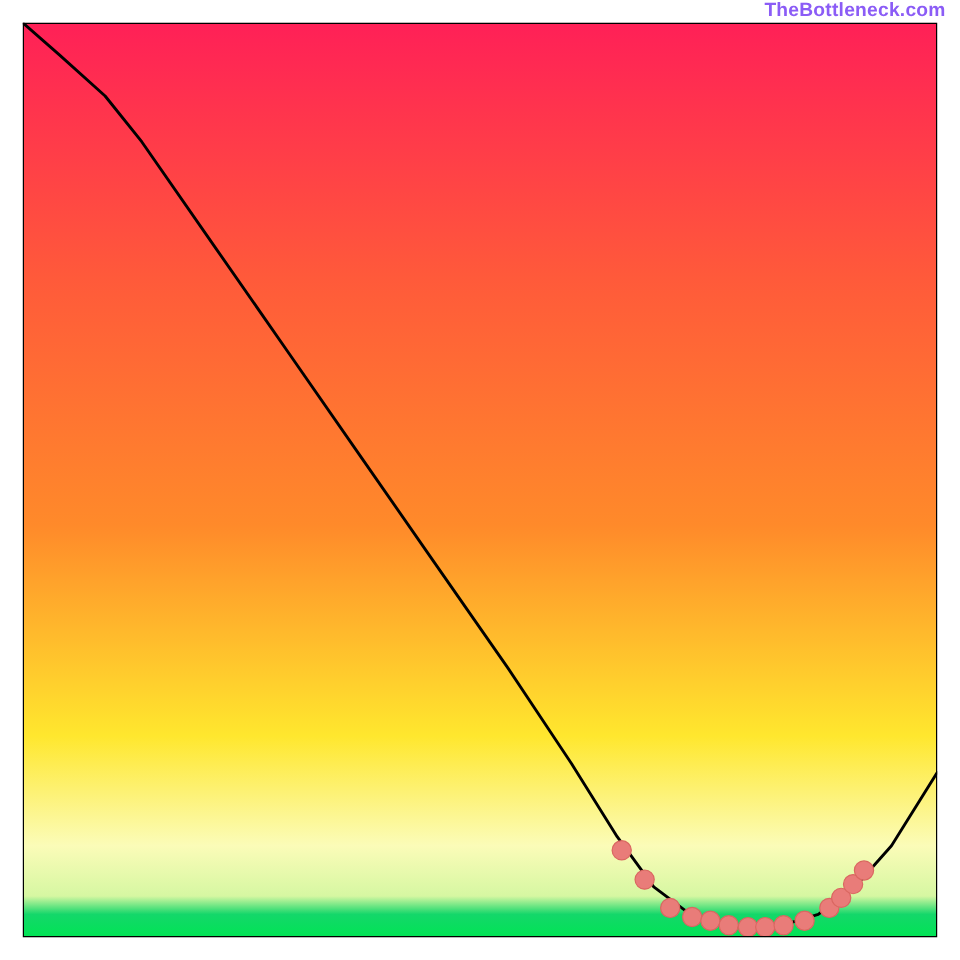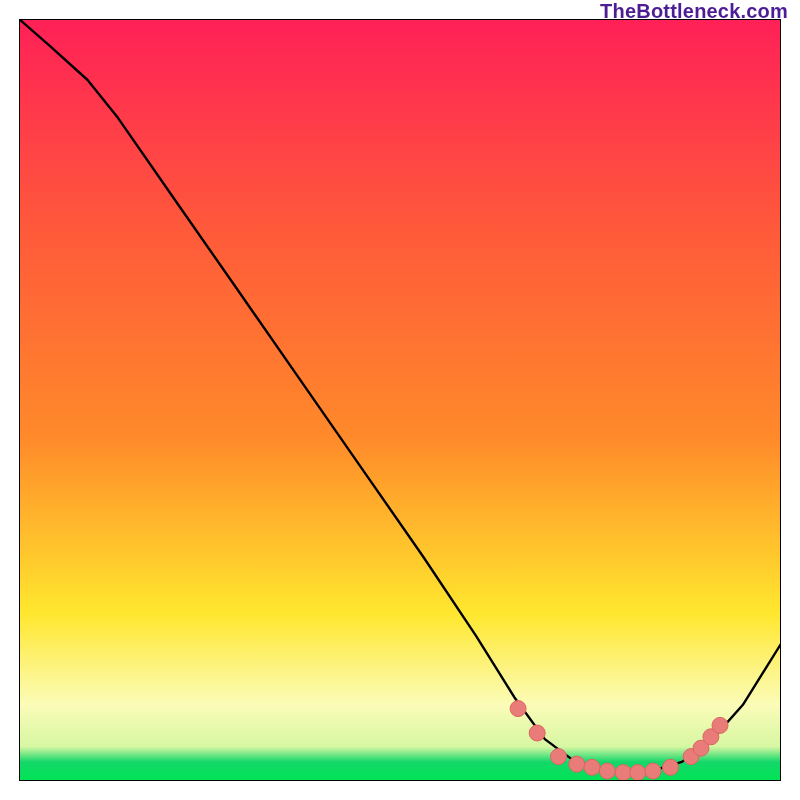--- a/index.html
+++ b/index.html
@@ -25,23 +25,23 @@
   }
   .plot svg {
     display: block;
     width: 762px;
     height: 762px;
   }
   .attribution {
     position: absolute;
     top: 0;
     right: 12px;
-    font-size: 20px;
+    font-size: 16px;
     font-weight: 600;
-    color: #4c1d95;
+    color: #8b5cf6;
     letter-spacing: 0.2px;
   }
 </style>
 </head>
 <body>
 
 <div class="stage">
   <div class="attribution">TheBottleneck.com</div>
 
   <div class="plot">

